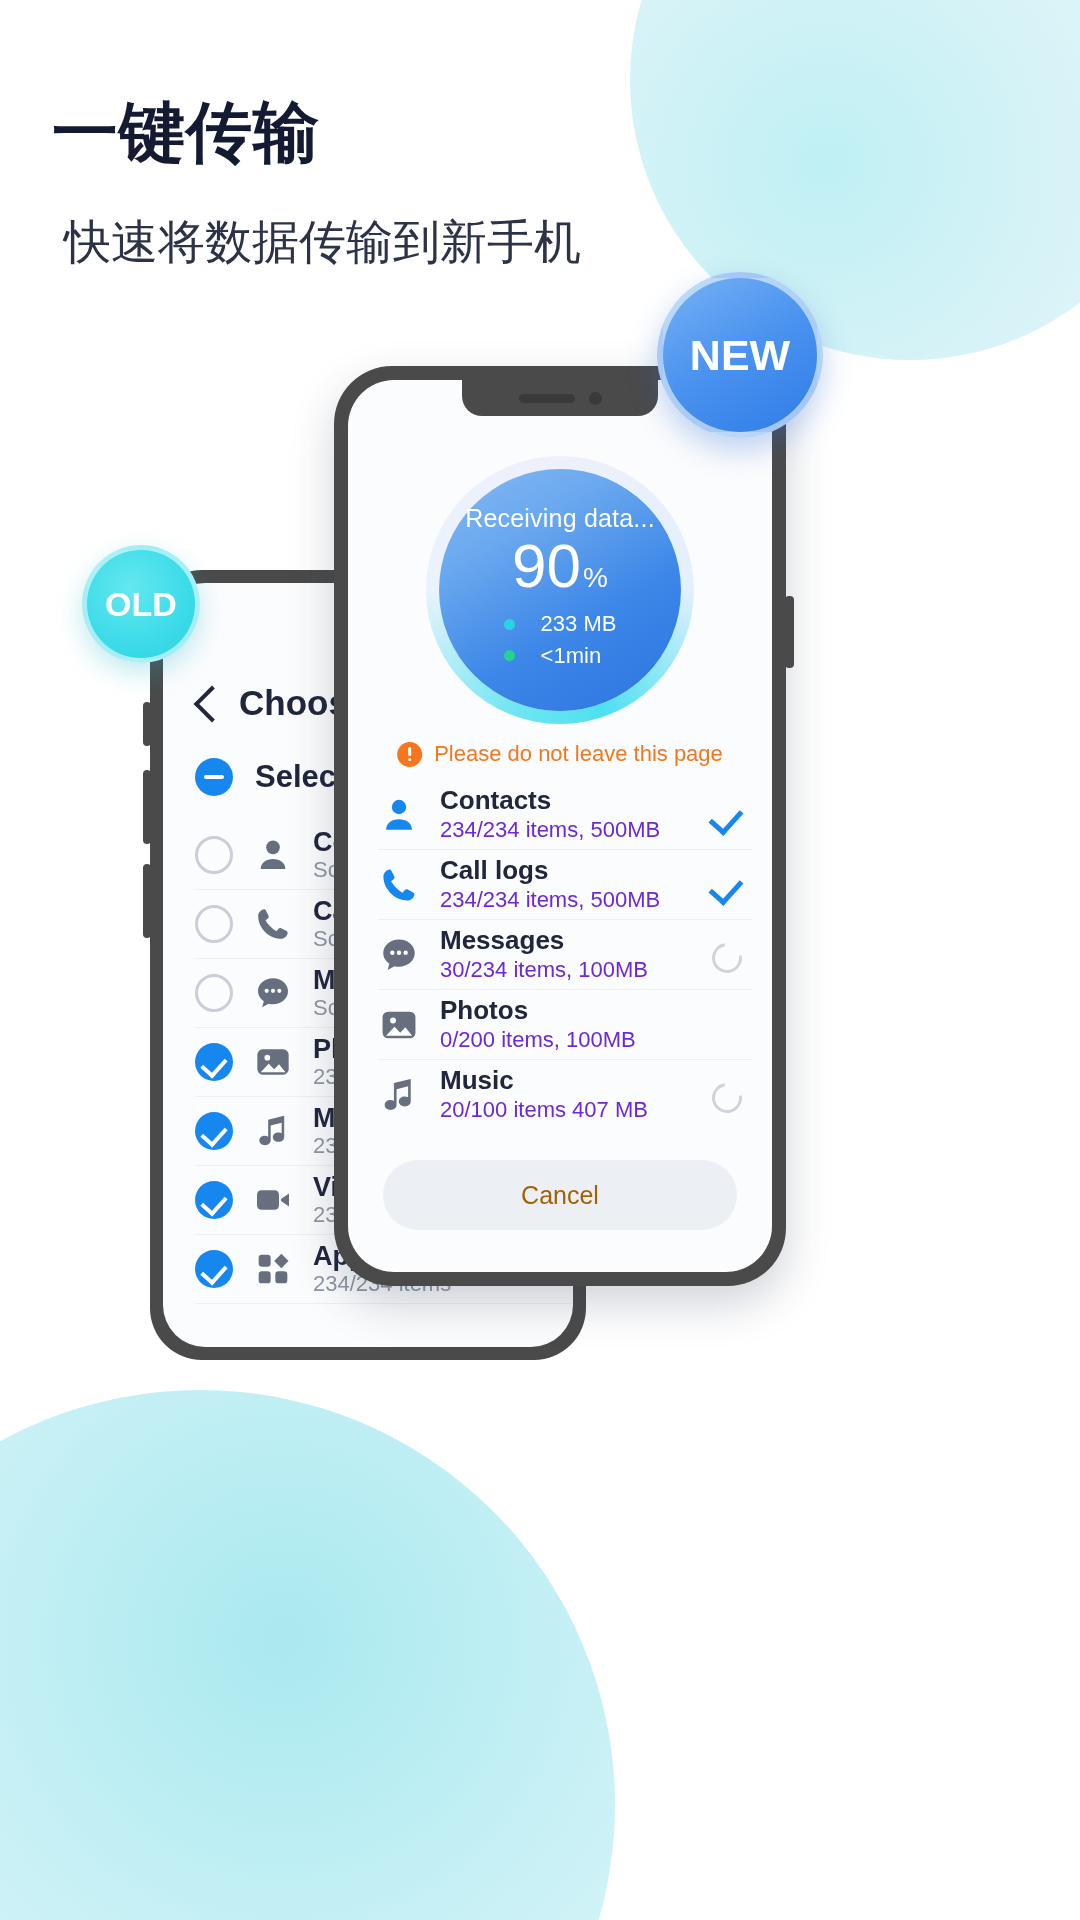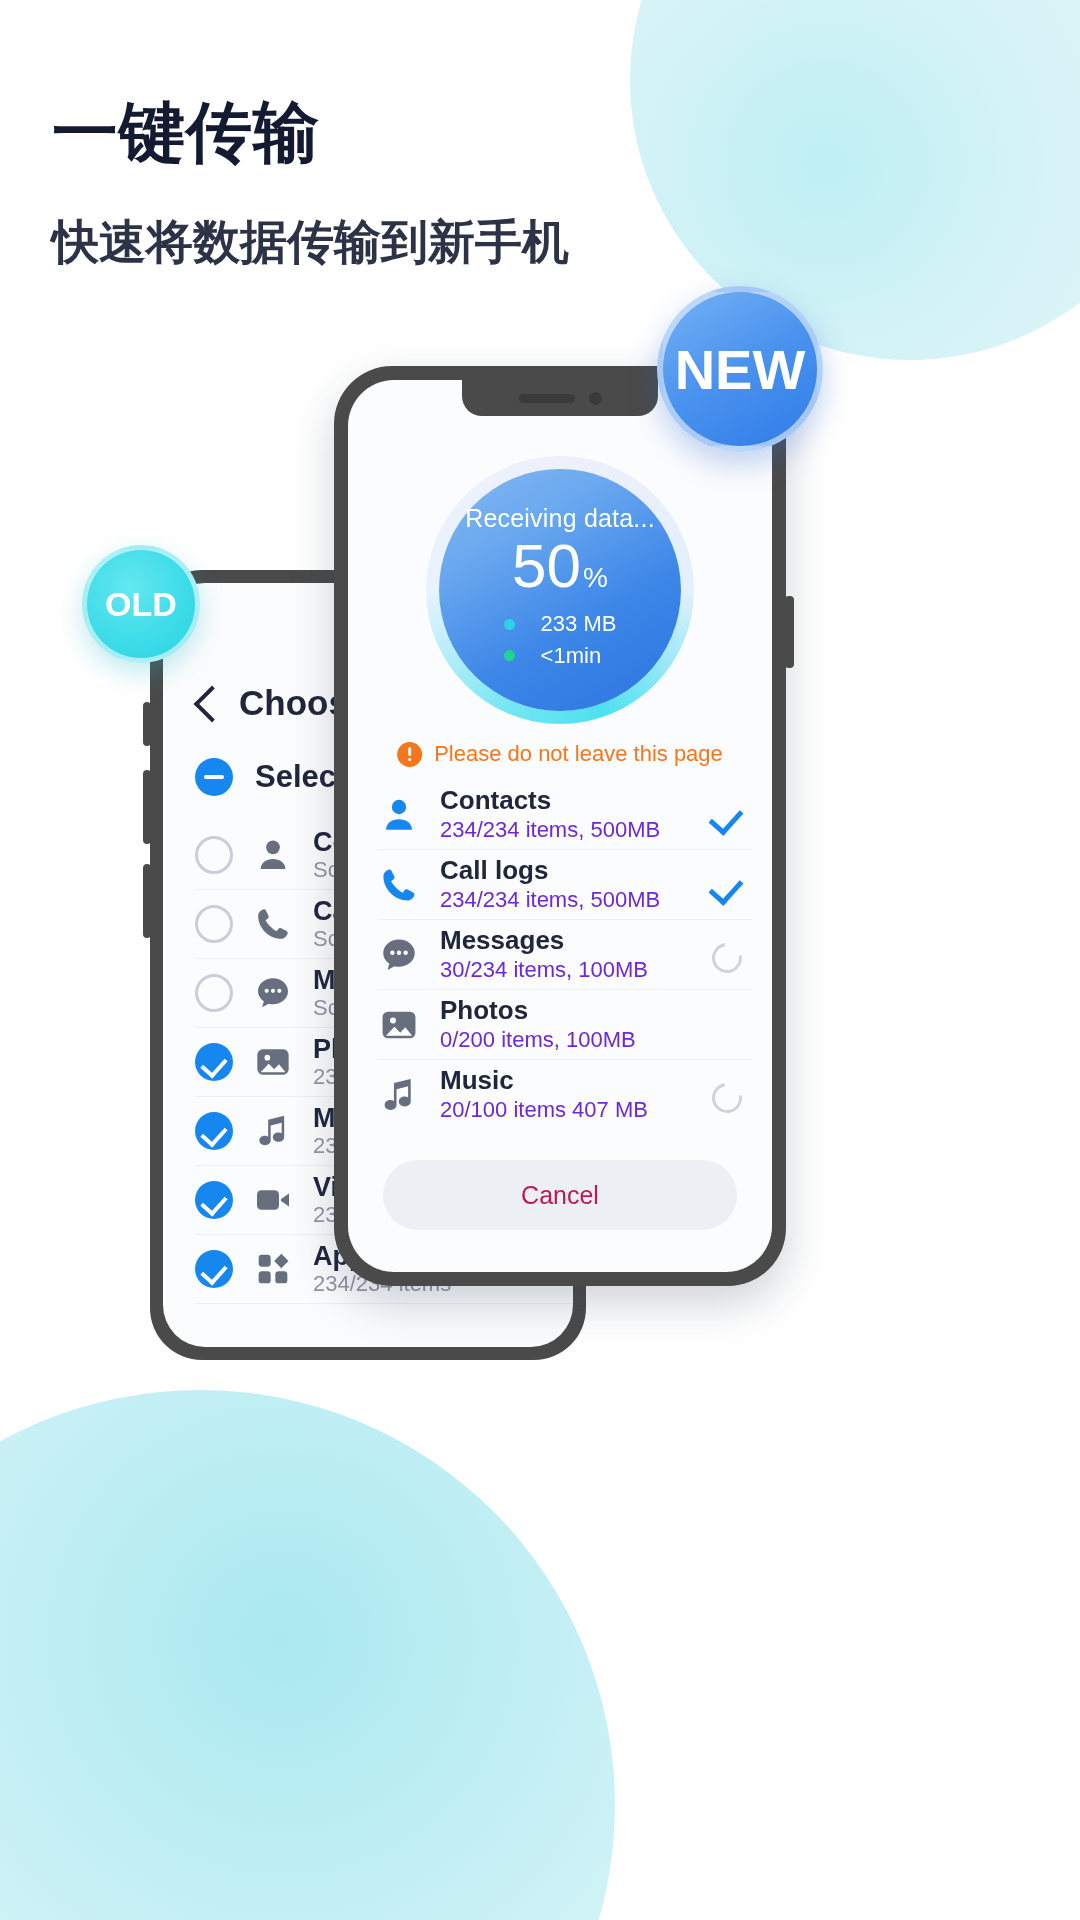--- a/index.html
+++ b/index.html
@@ -22,22 +22,22 @@
     background: radial-gradient(circle at 60% 30%, #a9e9ef 0%, #c6f0f5 40%, #ddf6f9 75%, #eafafc 100%);
   }
 
   
   #page-title {
     position:absolute; left:52px; top:96px;
     font-size:66px; font-weight:bold; letter-spacing:1px;
     color:#141a31; line-height:1.1;
   }
   #page-subtitle {
-    position:absolute; left:52px; top:214px;
-    font-size:47px; font-weight:700; color:#2d3347; line-height:1.2;
+    position:absolute; left:64px; top:214px;
+    font-size:47px; font-weight:400; color:#2d3347; line-height:1.2;
   }
 
   
   .phone { position:absolute;margin-left:16px; }
   .phone-body {
     position:absolute; inset:0;
     background:#4a4a4a;
     border-radius:58px;
   }
   .phone-screen {
@@ -200,40 +200,40 @@
     width:24px; height:24px; border-radius:50%;
     border:3px solid #cfd3da;
     border-top-color:transparent;
     transform:rotate(35deg);
   }
   .cancel-btn {
     position:absolute; left:35px; right:35px; top:780px;
     height:70px; border-radius:35px;
     background:#eceff3; border:none;
     display:flex; align-items:center; justify-content:center;
-    font-family:inherit; font-size:25px; color:#be185d;
+    font-family:inherit; font-size:25px; color:#a16207;
   }
 
   
   .badge {
     position:absolute; border-radius:50%;
     display:flex; align-items:center; justify-content:center;
     color:#fff; font-weight:bold;
   }
   #badge-old {
     left:82px; top:545px; width:118px; height:118px;
     background:radial-gradient(circle at 40% 35%, #63e8f0 0%, #3fdce9 55%, #2ad3e3 100%);
     font-size:34px; z-index:8;
     box-shadow:0 10px 26px rgba(40,180,200,.28);
     border:5px solid rgba(255,255,255,.55);
   }
   #badge-new {
-    left:657px; top:286px; width:166px; height:166px;
+    left:657px; top:272px; width:166px; height:166px;
     background:linear-gradient(150deg, #76b2f5 0%, #4b93ef 48%, #2f7ce8 100%);
-    font-size:56px; z-index:9;
+    font-size:43px; z-index:9;
     box-shadow:0 12px 30px rgba(50,110,210,.30);
     border:6px solid rgba(255,255,255,.55);
   }
 </style>
 </head>
 <body>
 
 <div class="bg-blob" id="blob-top"></div>
 <div class="bg-blob" id="blob-bottom"></div>
 
@@ -369,21 +369,21 @@
       <span class="speaker"></span>
       <span class="cam"></span>
     </div>
 
     <div class="progress-wrap">
       <div class="ring-outer"></div>
       <div class="ring-mask"></div>
       <div class="progress-circle">
         <div class="pc-title">Receiving data...</div>
         <div class="pc-pct">
-          <span class="num">50</span>
+          <span class="num">90</span>
           <span class="sym">%</span>
         </div>
         <div class="pc-stats">
           <div class="pc-stat">
             <span class="pc-dot" id="dot-size" style="background: rgb(42, 211, 227);"></span>
             <span>233 MB</span>
           </div>
           <div class="pc-stat">
             <span class="pc-dot" id="dot-time" style="background: rgb(34, 212, 142);"></span>
             <span>&lt;1min</span>

